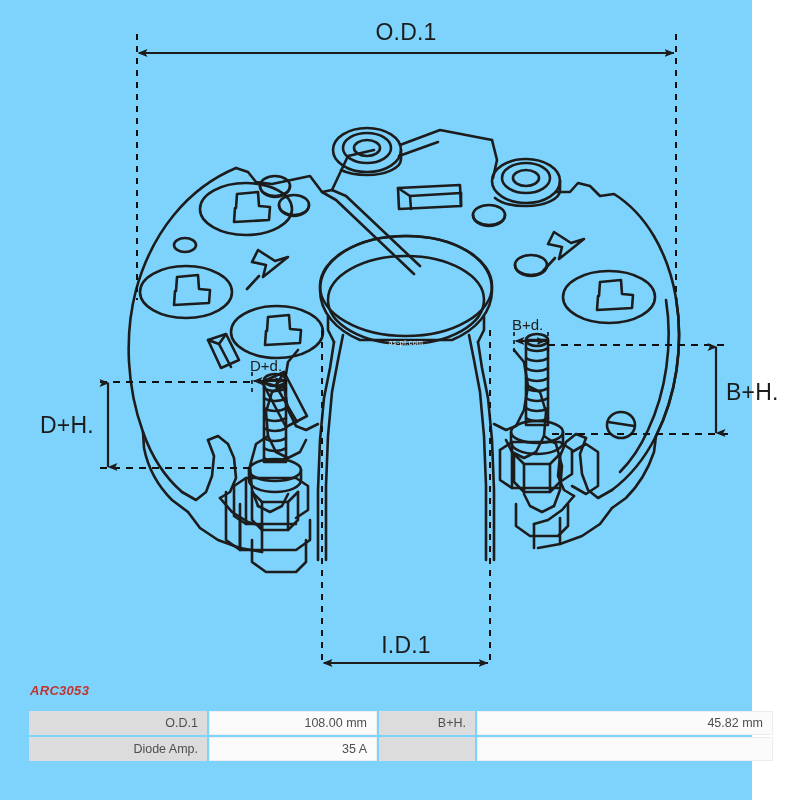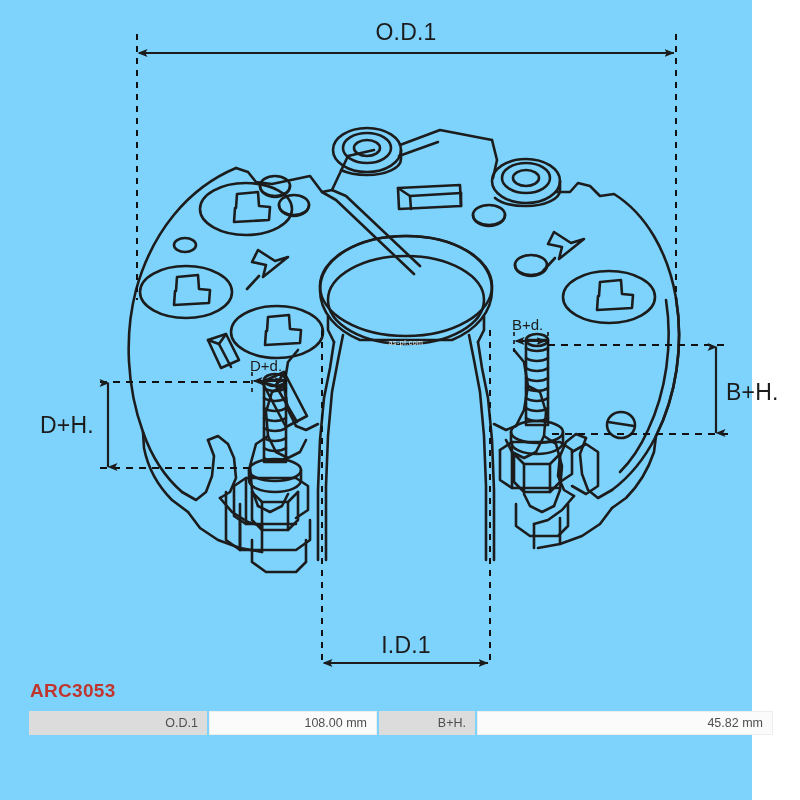--- a/index.html
+++ b/index.html
@@ -47,25 +47,26 @@
     font-family: "Liberation Sans", sans-serif;
     fill: #1c1c1c;
     font-size: 15px;
   }
 
   
   #part-number {
     position: absolute;
     left: 30px;
     top: 680px;
-    font-size: 19px;
+    font-size: 13px;
     font-weight: bold;
     color: #c1352f;
     letter-spacing: 0.3px;
     line-height: 22px;
+    font-style: italic;
   }
 
   
   #spec-table {
     position: absolute;
     left: 27px;
     top: 709px;
     width: 746px;
     border-collapse: separate;
     border-spacing: 2px;
@@ -359,16 +360,22 @@
         <col class="col-c">
         <col class="col-d">
     </colgroup>
     <tbody>
       <tr>
         <td class="lbl">O.D.1</td>
         <td class="val">108.00 mm</td>
         <td class="lbl">B+H.</td>
         <td class="val">45.82 mm</td>
       </tr>
+      <tr>
+        <td class="lbl">Diode Amp.</td>
+        <td class="val">35 A</td>
+        <td class="empty-lbl"></td>
+        <td class="empty-val"></td>
+      </tr>
     </tbody>
   </table>
 
 </div>
 
 </body></html>

